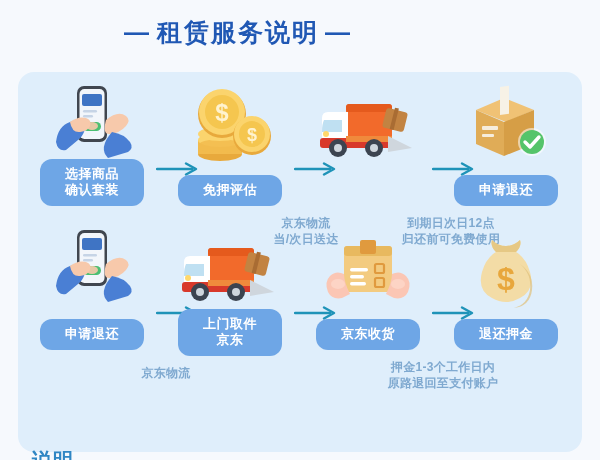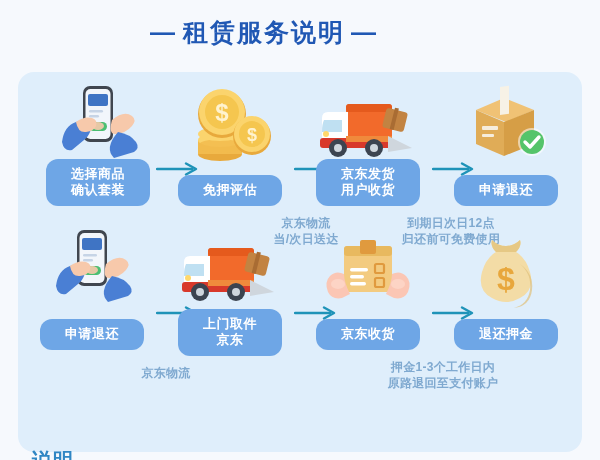--- a/index.html
+++ b/index.html
@@ -21,21 +21,20 @@
     position: absolute;
     top: 16px;
     left: 0;
     width: 476px;
     text-align: center;
     font-size: 25px;
     font-weight: bold;
     color: #2058b4;
     letter-spacing: 2px;
     white-space: nowrap;
-    padding-left: 26px;
   }
   .title-dash {
     display: inline-block;
     color: #2058b4;
     font-weight: bold;
     padding: 0 6px;
   }
 
   
   .flow-card {
@@ -127,21 +126,21 @@
 <body>
 
 <div class="page-title">
   <span class="title-dash">—</span><span>租赁服务说明</span><span class="title-dash">—</span>
 </div>
 
 <div class="flow-card">
 
   <div class="flow-row row1">
 
-    <div class="step" style="left:24px;">
+    <div class="step" style="left:18px;">
       <div class="art">
         <svg viewBox="0 0 112 92" width="112" height="92">
           <g>
             <rect x="41" y="6" width="30" height="56" rx="7" fill="#40464f"></rect>
             <rect x="43.5" y="9" width="25" height="50" rx="5" fill="#f2f6fb"></rect>
             <rect x="46" y="14" width="20" height="12" rx="2" fill="#3f74c4"></rect>
             <rect x="47" y="30" width="14" height="2.4" rx="1.2" fill="#c6d4e6"></rect>
             <rect x="47" y="35" width="10" height="2.4" rx="1.2" fill="#c6d4e6"></rect>
             <rect x="47" y="42" width="18" height="9" rx="4.5" fill="#4bbf72"></rect>
             <path d="M20 62 q2-16 14-20 l14-4 q4 14 -6 22 l-12 10 q-8 2 -10 -8z" fill="#4a7fd4"></path>
@@ -211,24 +210,20 @@
             <rect x="72" y="30" width="22" height="20" rx="3" fill="#c28342" transform="rotate(14 83 40)"></rect>
             <rect x="80" y="28" width="4" height="22" fill="#a96c33" transform="rotate(14 83 40)"></rect>
             <circle cx="26" cy="68" r="9" fill="#3c4450"></circle>
             <circle cx="26" cy="68" r="4" fill="#cfd6dd"></circle>
             <circle cx="62" cy="68" r="9" fill="#3c4450"></circle>
             <circle cx="62" cy="68" r="4" fill="#cfd6dd"></circle>
             <circle cx="14" cy="54" r="3" fill="#ffd86b"></circle>
           </g>
         </svg>
       </div>
-      <div class="pill">
-        <div>京东发货</div>
-        <div>用户收货</div>
-      </div>
     </div>
 
     <div class="arrow" style="left:414px; top:82px;">
       <svg viewBox="0 0 46 14" width="46" height="14">
         <line x1="1" y1="7" x2="36" y2="7" stroke="#1f93b8" stroke-width="2.4" stroke-linecap="round"></line>
         <polyline points="30,1.5 40,7 30,12.5" fill="none" stroke="#1f93b8" stroke-width="2.4" stroke-linecap="round" stroke-linejoin="round"></polyline>
       </svg>
     </div>
 
     <div class="step" style="left:432px;">

